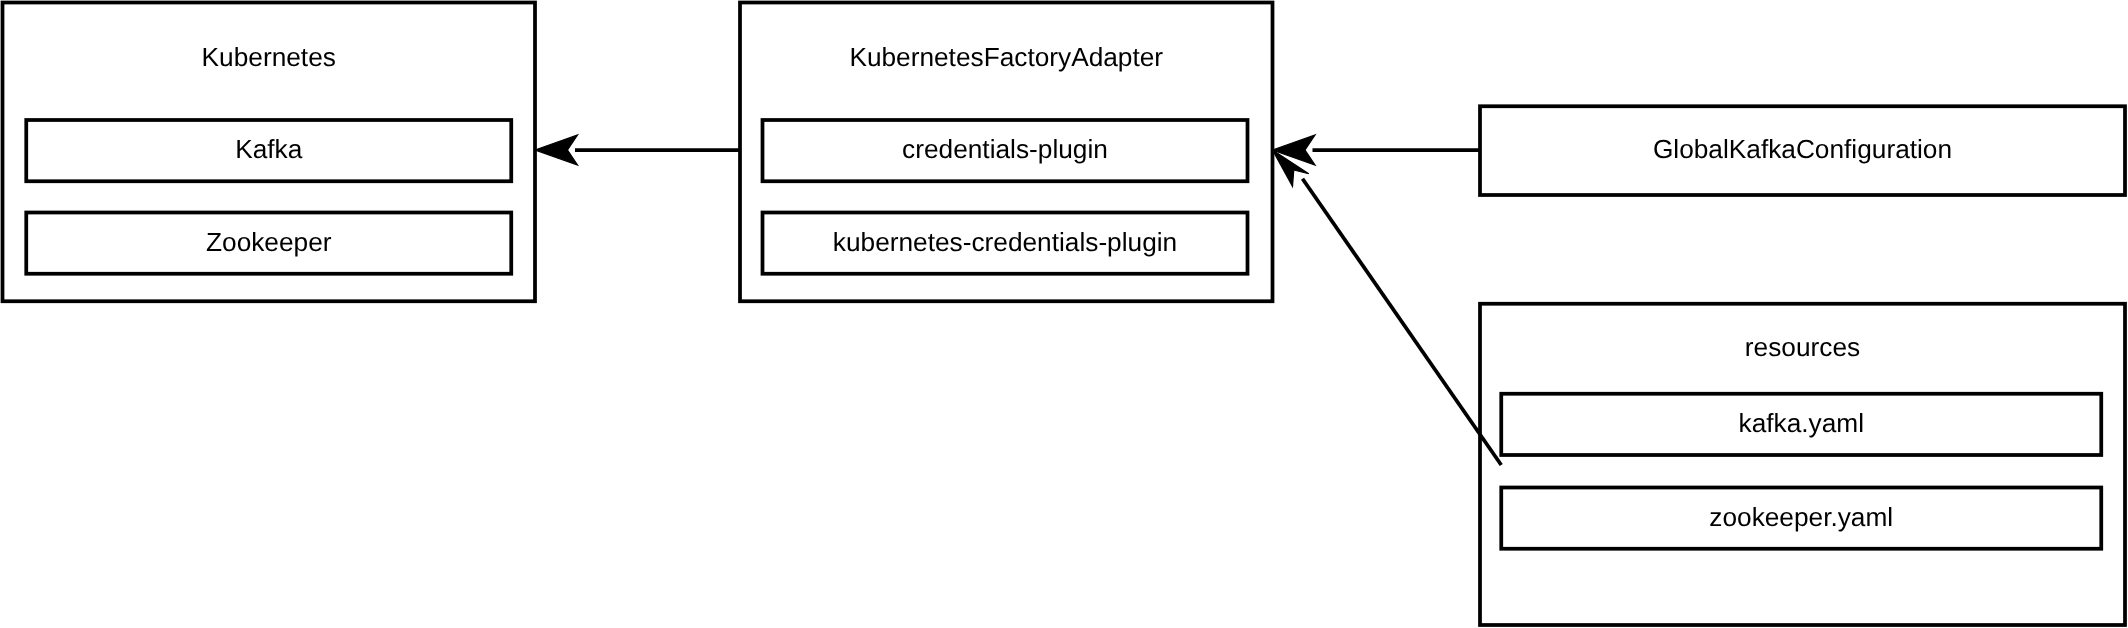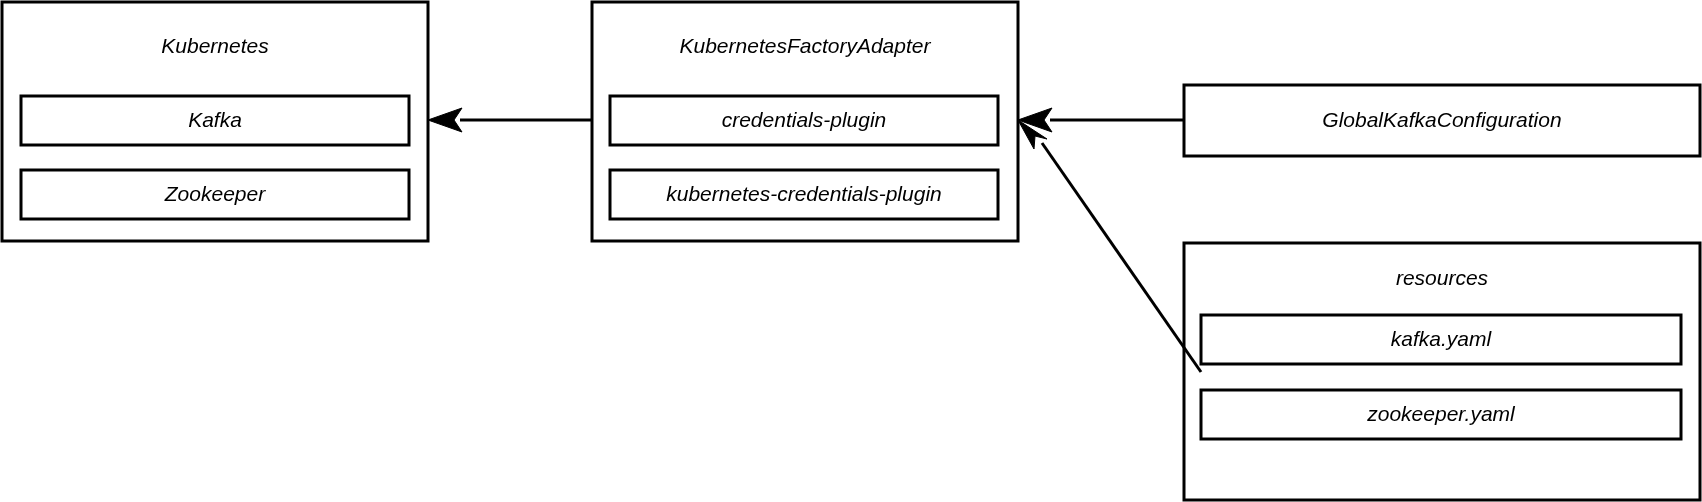--- a/index.html
+++ b/index.html
@@ -12,21 +12,20 @@
     width: 1702px;
     height: 502px;
     overflow: hidden;
     font-family: "Liberation Sans", sans-serif;
   }
   #diagram-root {
     position: relative;
     width: 1702px;
     height: 502px;
     background: #ffffff;
-    font-style: italic;
   }
   svg.diagram {
     display: block;
     width: 1702px;
     height: 502px;
   }
   .node-rect {
     fill: #ffffff;
     stroke: #000000;
     stroke-width: 3;

